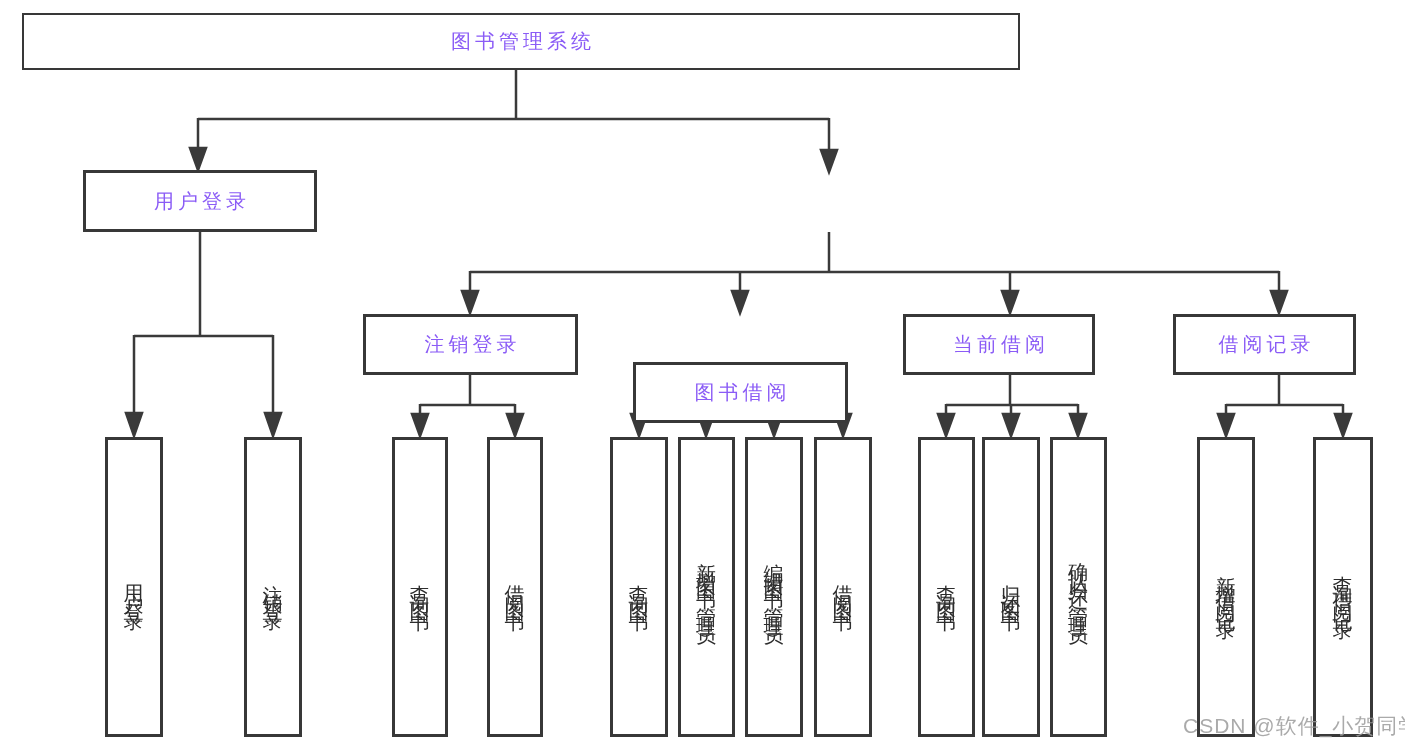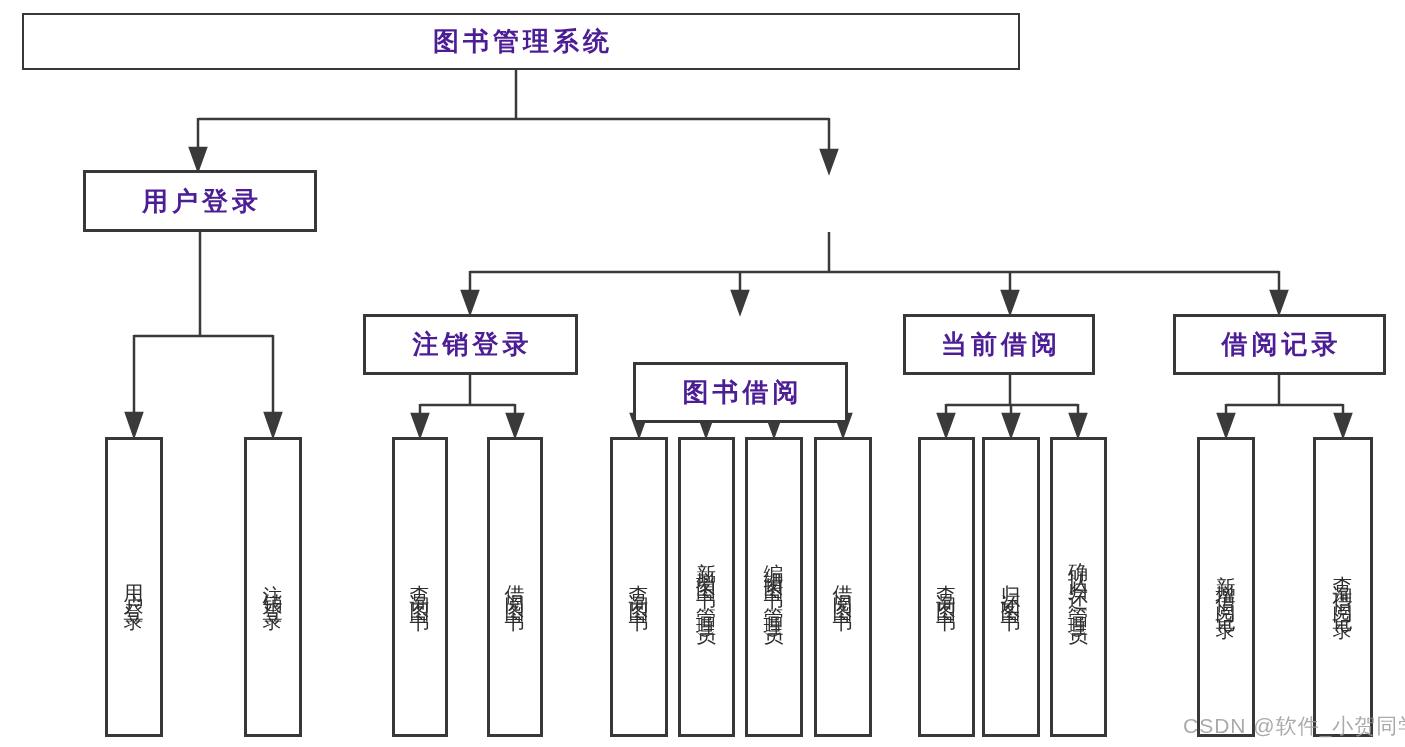--- a/index.html
+++ b/index.html
@@ -21,25 +21,24 @@
     position: absolute;
     background: #ffffff;
     border: 3px solid #383838;
     box-sizing: border-box;
     display: flex;
     align-items: center;
     justify-content: center;
     z-index: 2;
   }
   .hbox {
-    font-size: 26px;
-    color: #4c1d95;
+    font-size: 20px;
+    color: #8b5cf6;
     letter-spacing: 4px;
     text-indent: 4px;
-    font-weight: bold;
   }
   .root-box { border-width: 2px; }
   .vbox span {
     writing-mode: vertical-lr;
     text-orientation: mixed;
     font-size: 20px;
     line-height: 1;
     letter-spacing: 9px;
     color: #2d2d2d;
     max-height: 282px;
@@ -147,21 +146,21 @@
 
   <div class="node hbox" style="left:363px; top:314px; width:215px; height:61px;">
     <span>注销登录</span>
   </div>
   <div class="node hbox" style="left:633px; top:314px; width:215px; height:61px;margin-top:48px;">
     <span>图书借阅</span>
   </div>
   <div class="node hbox" style="left:903px; top:314px; width:192px; height:61px;">
     <span>当前借阅</span>
   </div>
-  <div class="node hbox" style="left:1173px; top:314px; width:213px; height:61px;">
+  <div class="node hbox" style="left:1173px; top:314px; width:183px; height:61px;">
     <span>借阅记录</span>
   </div>
 
   <div class="node vbox" style="left:105px; top:437px; width:58px; height:300px;">
     <span>用户登录</span>
   </div>
   <div class="node vbox" style="left:244px; top:437px; width:58px; height:300px;">
     <span>注销登录</span>
   </div>
 

